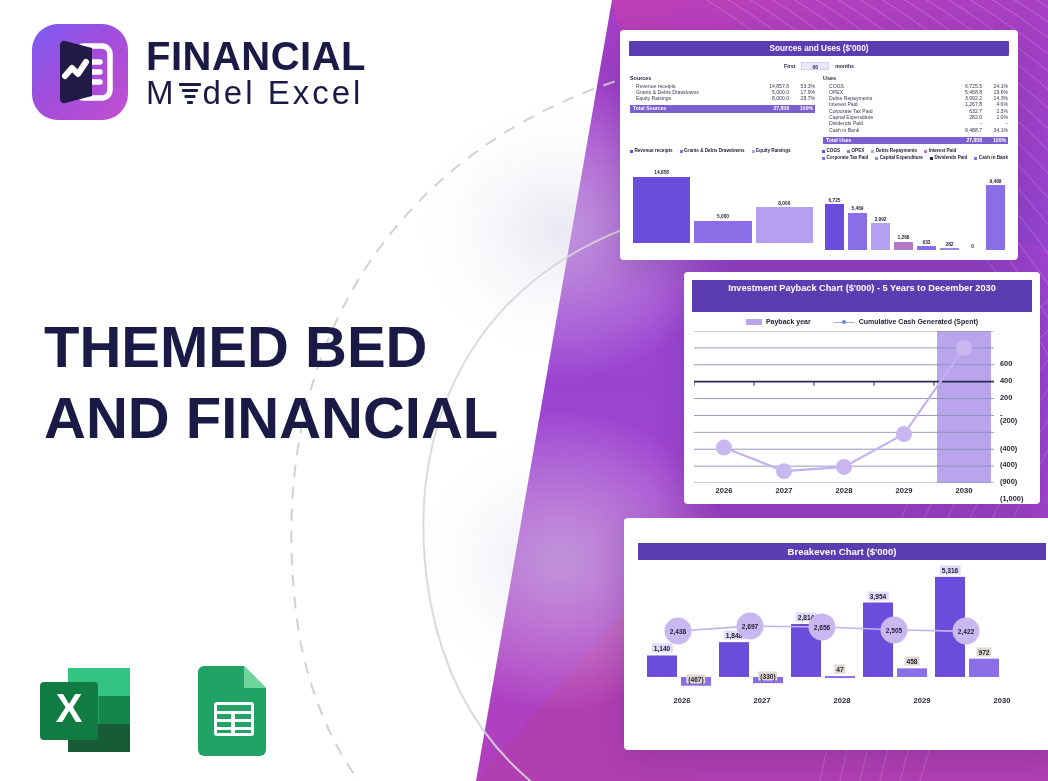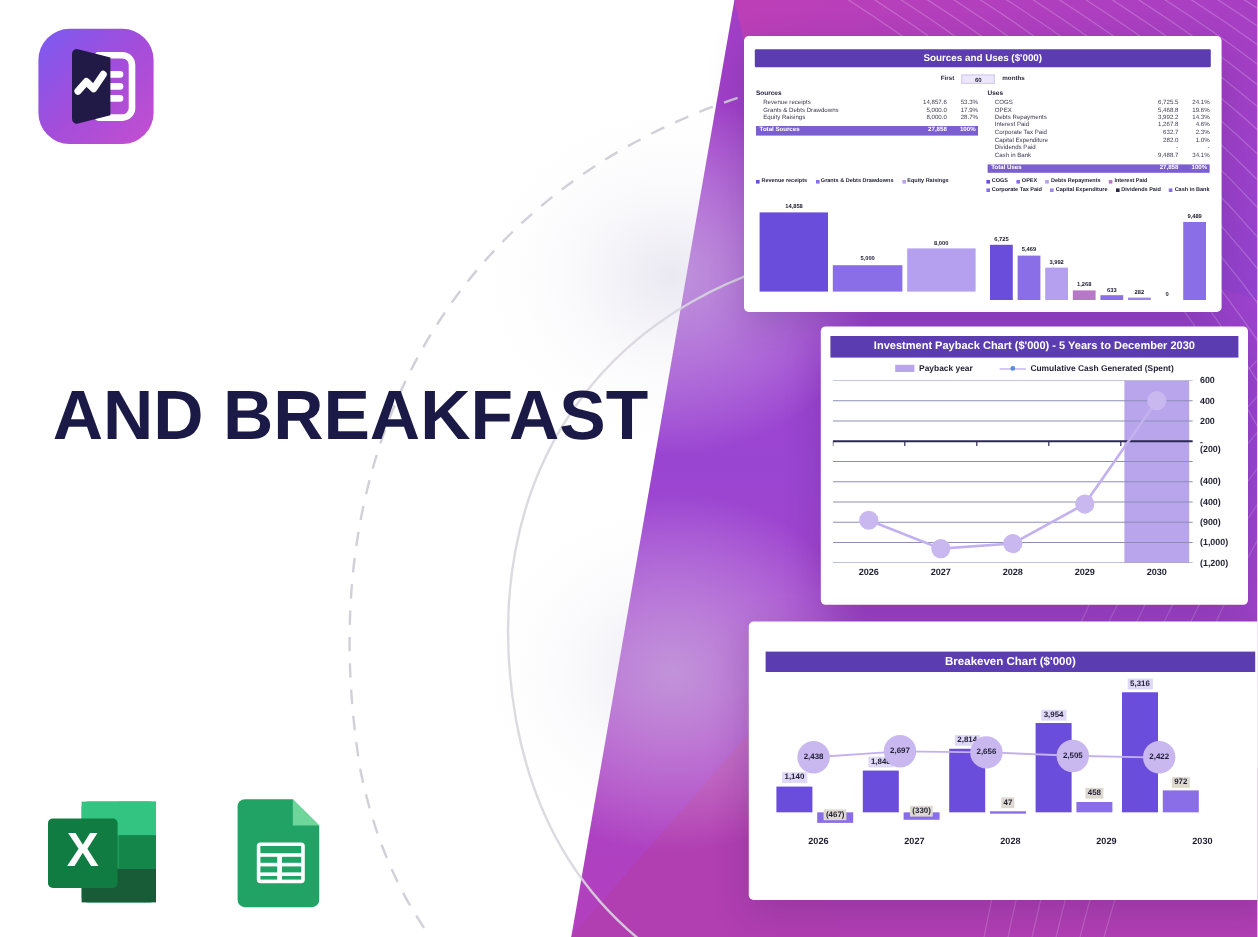--- a/index.html
+++ b/index.html
@@ -65,29 +65,29 @@
   .su-chart { flex:1; }
   .legend { display:flex; flex-wrap:wrap; gap:2px 7px; font-size:4.6px; font-weight:700; color:#24233b; margin-bottom:4px;}
   .legend span.k { display:inline-block; width:3px; height:3px; margin-right:1.5px; vertical-align:middle;}
   .bars { display:flex; align-items:flex-end; gap:4px; height:86px; border-bottom:0px; padding:0 3px;}
   .bar-wrap { flex:1; display:flex; flex-direction:column; justify-content:flex-end; align-items:center; height:100%;}
   .bar-val { font-size:4.8px; font-weight:700; color:#1f1e33; margin-bottom:1.5px;}
   .bar { width:100%; }
 
   
   #card-payback { left: 684px; top: 272px; width: 356px; height: 232px; }
-  #card-payback .card-title { margin: 8px 8px 0 8px; height:18px; font-size:9.2px; line-height:16px;}
+  #card-payback .card-title { margin: 8px 8px 0 8px; height:32px; font-size:9.2px; line-height:16px;}
   .pb-legend { display:flex; justify-content:center; align-items:center; gap:22px; margin-top:6px; font-size:7px; font-weight:700; color:#1f1e33;}
   .pb-legend .swatch { display:inline-block; width:16px; height:6px; background:#b9a5ec; margin-right:4px; vertical-align:middle;}
   .pb-legend .lineswatch { display:inline-block; width:22px; height:6px; position:relative; margin-right:4px; vertical-align:middle;}
   .pb-legend .lineswatch::before { content:""; position:absolute; top:2.5px; left:0; width:22px; height:1.4px; background:#b9a5ec;}
   .pb-legend .lineswatch::after { content:""; position:absolute; top:1px; left:9px; width:4px; height:4px; background:#5b8fd6; border-radius:50%;}
   .pb-plot { position:relative; margin: 6px 46px 0 10px; height:152px; }
   .pb-ylabels { position:absolute; right:-44px; top:0; width:44px; height:152px; font-size:7.4px; font-weight:700; color:#1f1e33;}
-  .pb-ylabels div { position:absolute; left:6px; transform:translateY(-50%); }
+  .pb-ylabels div { position:absolute; left:6px; transform:translateY(-50%);margin-top:32px; }
   .pb-xlabels { display:flex; margin: 3px 46px 0 10px; font-size:7.6px; font-weight:700; color:#1f1e33;}
   .pb-xlabels div { flex:1; text-align:center; }
 
   
   #card-breakeven { left: 624px; top: 518px; width: 436px; height: 232px; }
   #card-breakeven .card-title { margin: 25px 14px 0 14px; height:17px; font-size:9.6px; line-height:17px;}
   .be-legend { display:flex; justify-content:center; align-items:center; gap:34px; margin-top:7px; font-size:7.2px; font-weight:700; color:#1f1e33;}
   .be-legend .swatch { display:inline-block; width:16px; height:6px; margin-right:4px; vertical-align:middle;}
   .be-legend .lineswatch { display:inline-block; width:20px; height:6px; position:relative; margin-right:4px; vertical-align:middle;}
   .be-legend .lineswatch::before { content:""; position:absolute; top:2.5px; left:0; width:20px; height:1.4px; background:#c3b1ef;}
@@ -177,24 +177,38 @@
         <g stroke="#ffffff" stroke-width="5.5" fill="none" stroke-linecap="round">
           <path d="M50 22 H70 a8 8 0 0 1 8 8 V66 a8 8 0 0 1 -8 8 H50"></path>
           <path d="M57 38 H68"></path>
             <path d="M57 48 H68"></path>
             <path d="M57 58 H68"></path>
         </g>
         <path d="M33 17 L60 24 V72 L33 79 a4 4 0 0 1 -5 -4 V21 a4 4 0 0 1 5 -4 Z" fill="#211a47"></path>
         <path d="M33 52 L40 44 L46 50 L54 38" stroke="#ffffff" stroke-width="6" fill="none" stroke-linecap="round" stroke-linejoin="round"></path>
       </svg>
     </div>
+    <div class="logo-wordmark">
+      <div class="wm-top">FINANCIAL</div>
+      <div class="wm-bot">
+        <span>M</span>
+        <span class="o-glyph">
+            <i></i>
+            <i></i>
+            <i></i>
+            <i></i>
+          </span>
+        <span>del Excel</span>
+      </div>
+    </div>
   </div>
 
   <div class="headline">
-    <div>AND BREAKFAST</div>
+    <div>THEMED BED</div>
+    <div>AND FINANCIAL</div>
   </div>
 
   <div class="app-icons">
     <svg width="120" height="100" viewBox="0 0 120 100">
       <rect x="38" y="8" width="62" height="84" rx="5" fill="#21a366"></rect>
       <rect x="38" y="8" width="62" height="28" fill="#33c481"></rect>
       <rect x="69" y="8" width="31" height="28" fill="#33c481"></rect>
       <rect x="69" y="36" width="31" height="28" fill="#21a366"></rect>
       <rect x="38" y="64" width="62" height="28" fill="#185c37"></rect>
       <rect x="69" y="36" width="31" height="28" fill="#107c41" opacity="0.75"></rect>

